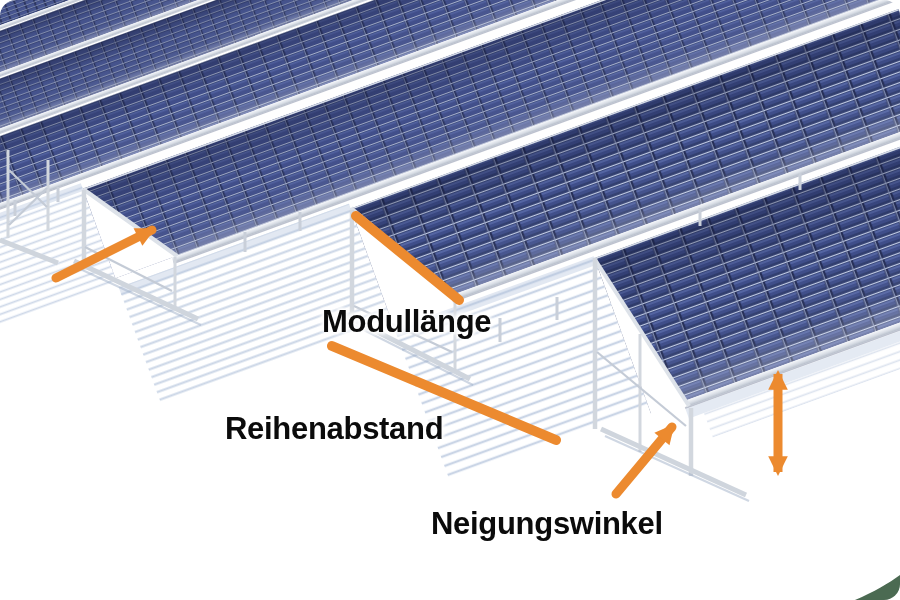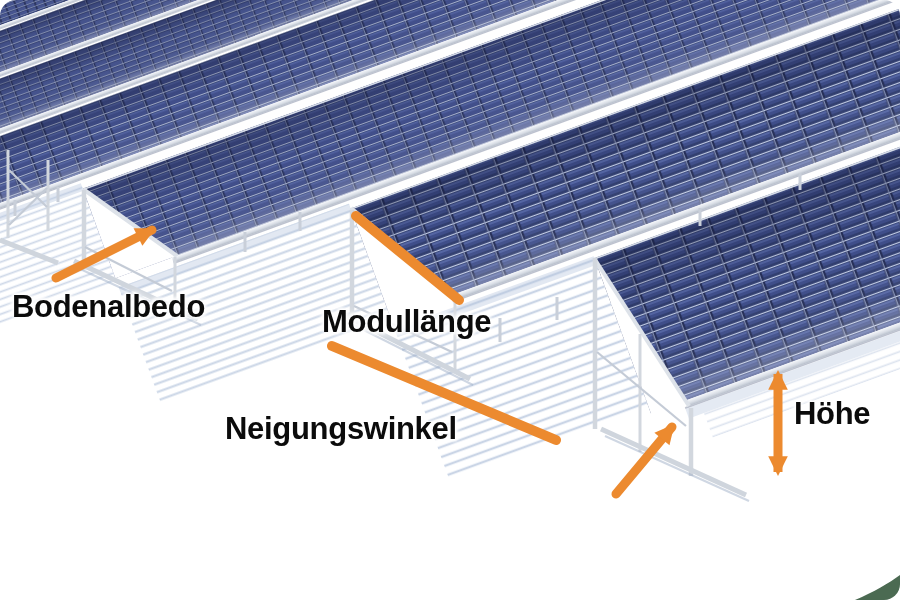--- a/index.html
+++ b/index.html
@@ -206,17 +206,16 @@
 
     <g>
       <line class="orange" x1="56" y1="278" x2="152" y2="230" stroke-width="9" stroke-linecap="round" marker-end="url(#ah)"></line>
       <line class="orange" x1="356" y1="216" x2="459" y2="300" stroke-width="10" stroke-linecap="round"></line>
       <line class="orange" x1="332" y1="346" x2="556" y2="440" stroke-width="10" stroke-linecap="round"></line>
       <line class="orange" x1="778" y1="374" x2="778" y2="472" stroke-width="9" marker-start="url(#ah)" marker-end="url(#ah)"></line>
       <line class="orange" x1="616" y1="494" x2="672" y2="427" stroke-width="9" stroke-linecap="round" marker-end="url(#ah)"></line>
     </g>
   </svg>
 
-  <div class="lbl" style="left:12px;top:291px">Bodenalbedo</div>
   <div class="lbl" style="left:322px;top:306px">Modullänge</div>
-  <div class="lbl" style="left:225px;top:413px">Neigungswinkel</div>
-  <div class="lbl" style="left:794px;top:398px">Höhe</div>
+  <div class="lbl" style="left:225px;top:413px">Reihenabstand</div>
+  <div class="lbl" style="left:431px;top:508px">Neigungswinkel</div>
 </div>
 
 </body></html>

